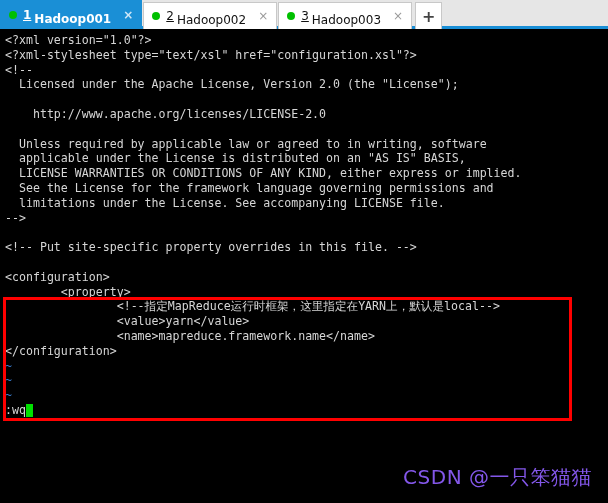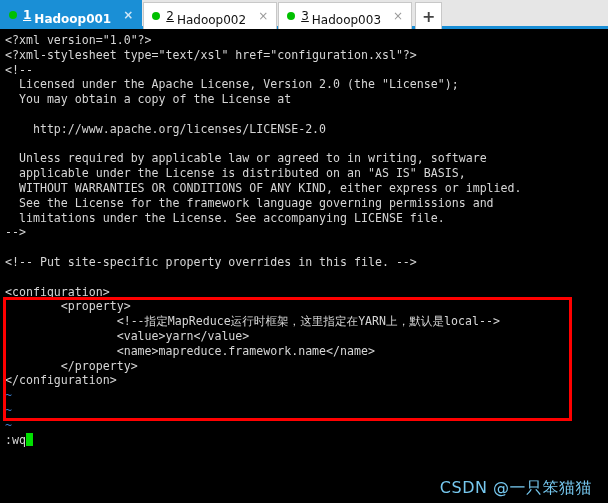--- a/index.html
+++ b/index.html
@@ -153,24 +153,24 @@
     border: 3px solid #ff0000;
     box-sizing: border-box;
     pointer-events: none;
     z-index: 5;
   }
 
   
   .watermark {
     position: absolute;
     right: 16px;
-    bottom: 4px;
-    color: #7dd3fc;
+    bottom: 12px;
+    color: #8b5cf6;
     font-family: "DejaVu Sans", sans-serif;
-    font-size: 16px;
+    font-size: 20px;
     letter-spacing: 0.5px;
     opacity: 0.95;
     z-index: 6;
   }
 </style>
 </head>
 <body>
 
 <div id="app">
 
@@ -201,39 +201,37 @@
     </div>
   </div>
 
   <div class="terminal">
     <div class="term-inner">
       <div id="term-lines">
           <div class="line">&lt;?xml version="1.0"?&gt;</div>
           <div class="line">&lt;?xml-stylesheet type="text/xsl" href="configuration.xsl"?&gt;</div>
           <div class="line">&lt;!--</div>
           <div class="line">  Licensed under the Apache License, Version 2.0 (the "License");</div>
-          <div class="line">  You may obtain a copy of the License at</div>
           <div class="line"></div>
           <div class="line">    http://www.apache.org/licenses/LICENSE-2.0</div>
           <div class="line"></div>
           <div class="line">  Unless required by applicable law or agreed to in writing, software</div>
           <div class="line">  applicable under the License is distributed on an "AS IS" BASIS,</div>
-          <div class="line">  WITHOUT WARRANTIES OR CONDITIONS OF ANY KIND, either express or implied.</div>
+          <div class="line">  LICENSE WARRANTIES OR CONDITIONS OF ANY KIND, either express or implied.</div>
           <div class="line">  See the License for the framework language governing permissions and</div>
           <div class="line">  limitations under the License. See accompanying LICENSE file.</div>
           <div class="line">--&gt;</div>
           <div class="line"></div>
           <div class="line">&lt;!-- Put site-specific property overrides in this file. --&gt;</div>
           <div class="line"></div>
           <div class="line">&lt;configuration&gt;</div>
           <div class="line">        &lt;property&gt;</div>
           <div class="line">                &lt;!--指定MapReduce运行时框架，这里指定在YARN上，默认是local--&gt;</div>
           <div class="line">                &lt;value&gt;yarn&lt;/value&gt;</div>
           <div class="line">                &lt;name&gt;mapreduce.framework.name&lt;/name&gt;</div>
-          <div class="line">        &lt;/property&gt;</div>
           <div class="line">&lt;/configuration&gt;</div>
         </div>
       <div id="term-tildes">
           <div class="line tilde">~</div>
           <div class="line tilde">~</div>
           <div class="line tilde">~</div>
         </div>
       <div class="cmdline">
         <span>:wq</span><span class="cursor"></span>
       </div>

